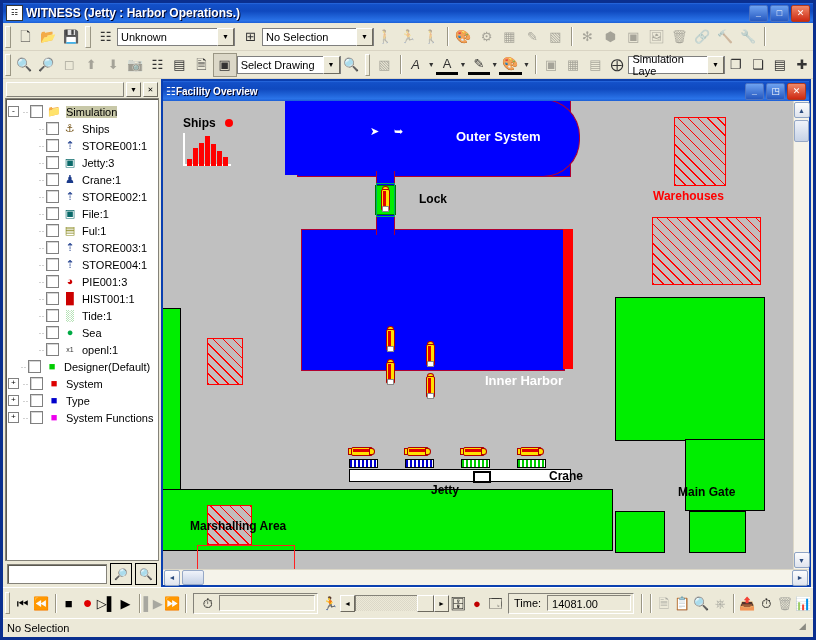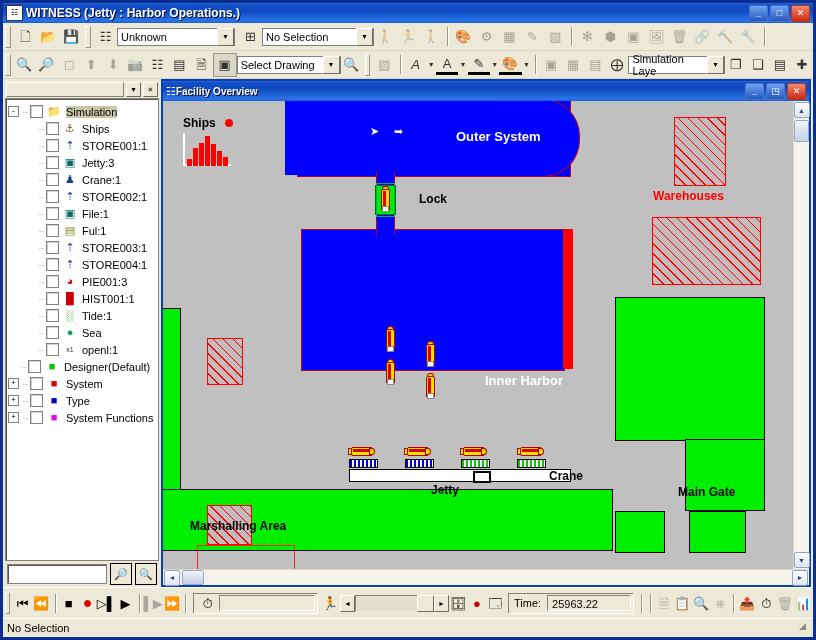--- a/index.html
+++ b/index.html
@@ -701,21 +701,21 @@
       <div class="sltrack">
         <div class="slthumb"></div>
       </div>
       <div class="slbtn">►</div>
     </div>
     <div class="cbtn">🗄</div>
     <div class="cbtn" style="color:#c00000">●</div>
     <div class="cbtn">🗔</div>
     <div class="timebox">
       <span class="timelbl">Time:</span>
-      <span class="timeval">25963.22</span>
+      <span class="timeval">14081.00</span>
     </div>
     <div class="sep"></div>
       <div class="sep"></div>
     <div class="cbtn dis">🗎</div>
     <div class="cbtn dis">📋</div>
     <div class="cbtn dis">🔍</div>
     <div class="cbtn dis">⎈</div>
     <div class="sep"></div>
     <div class="cbtn dis">📤</div>
     <div class="cbtn sel">⏱</div>

